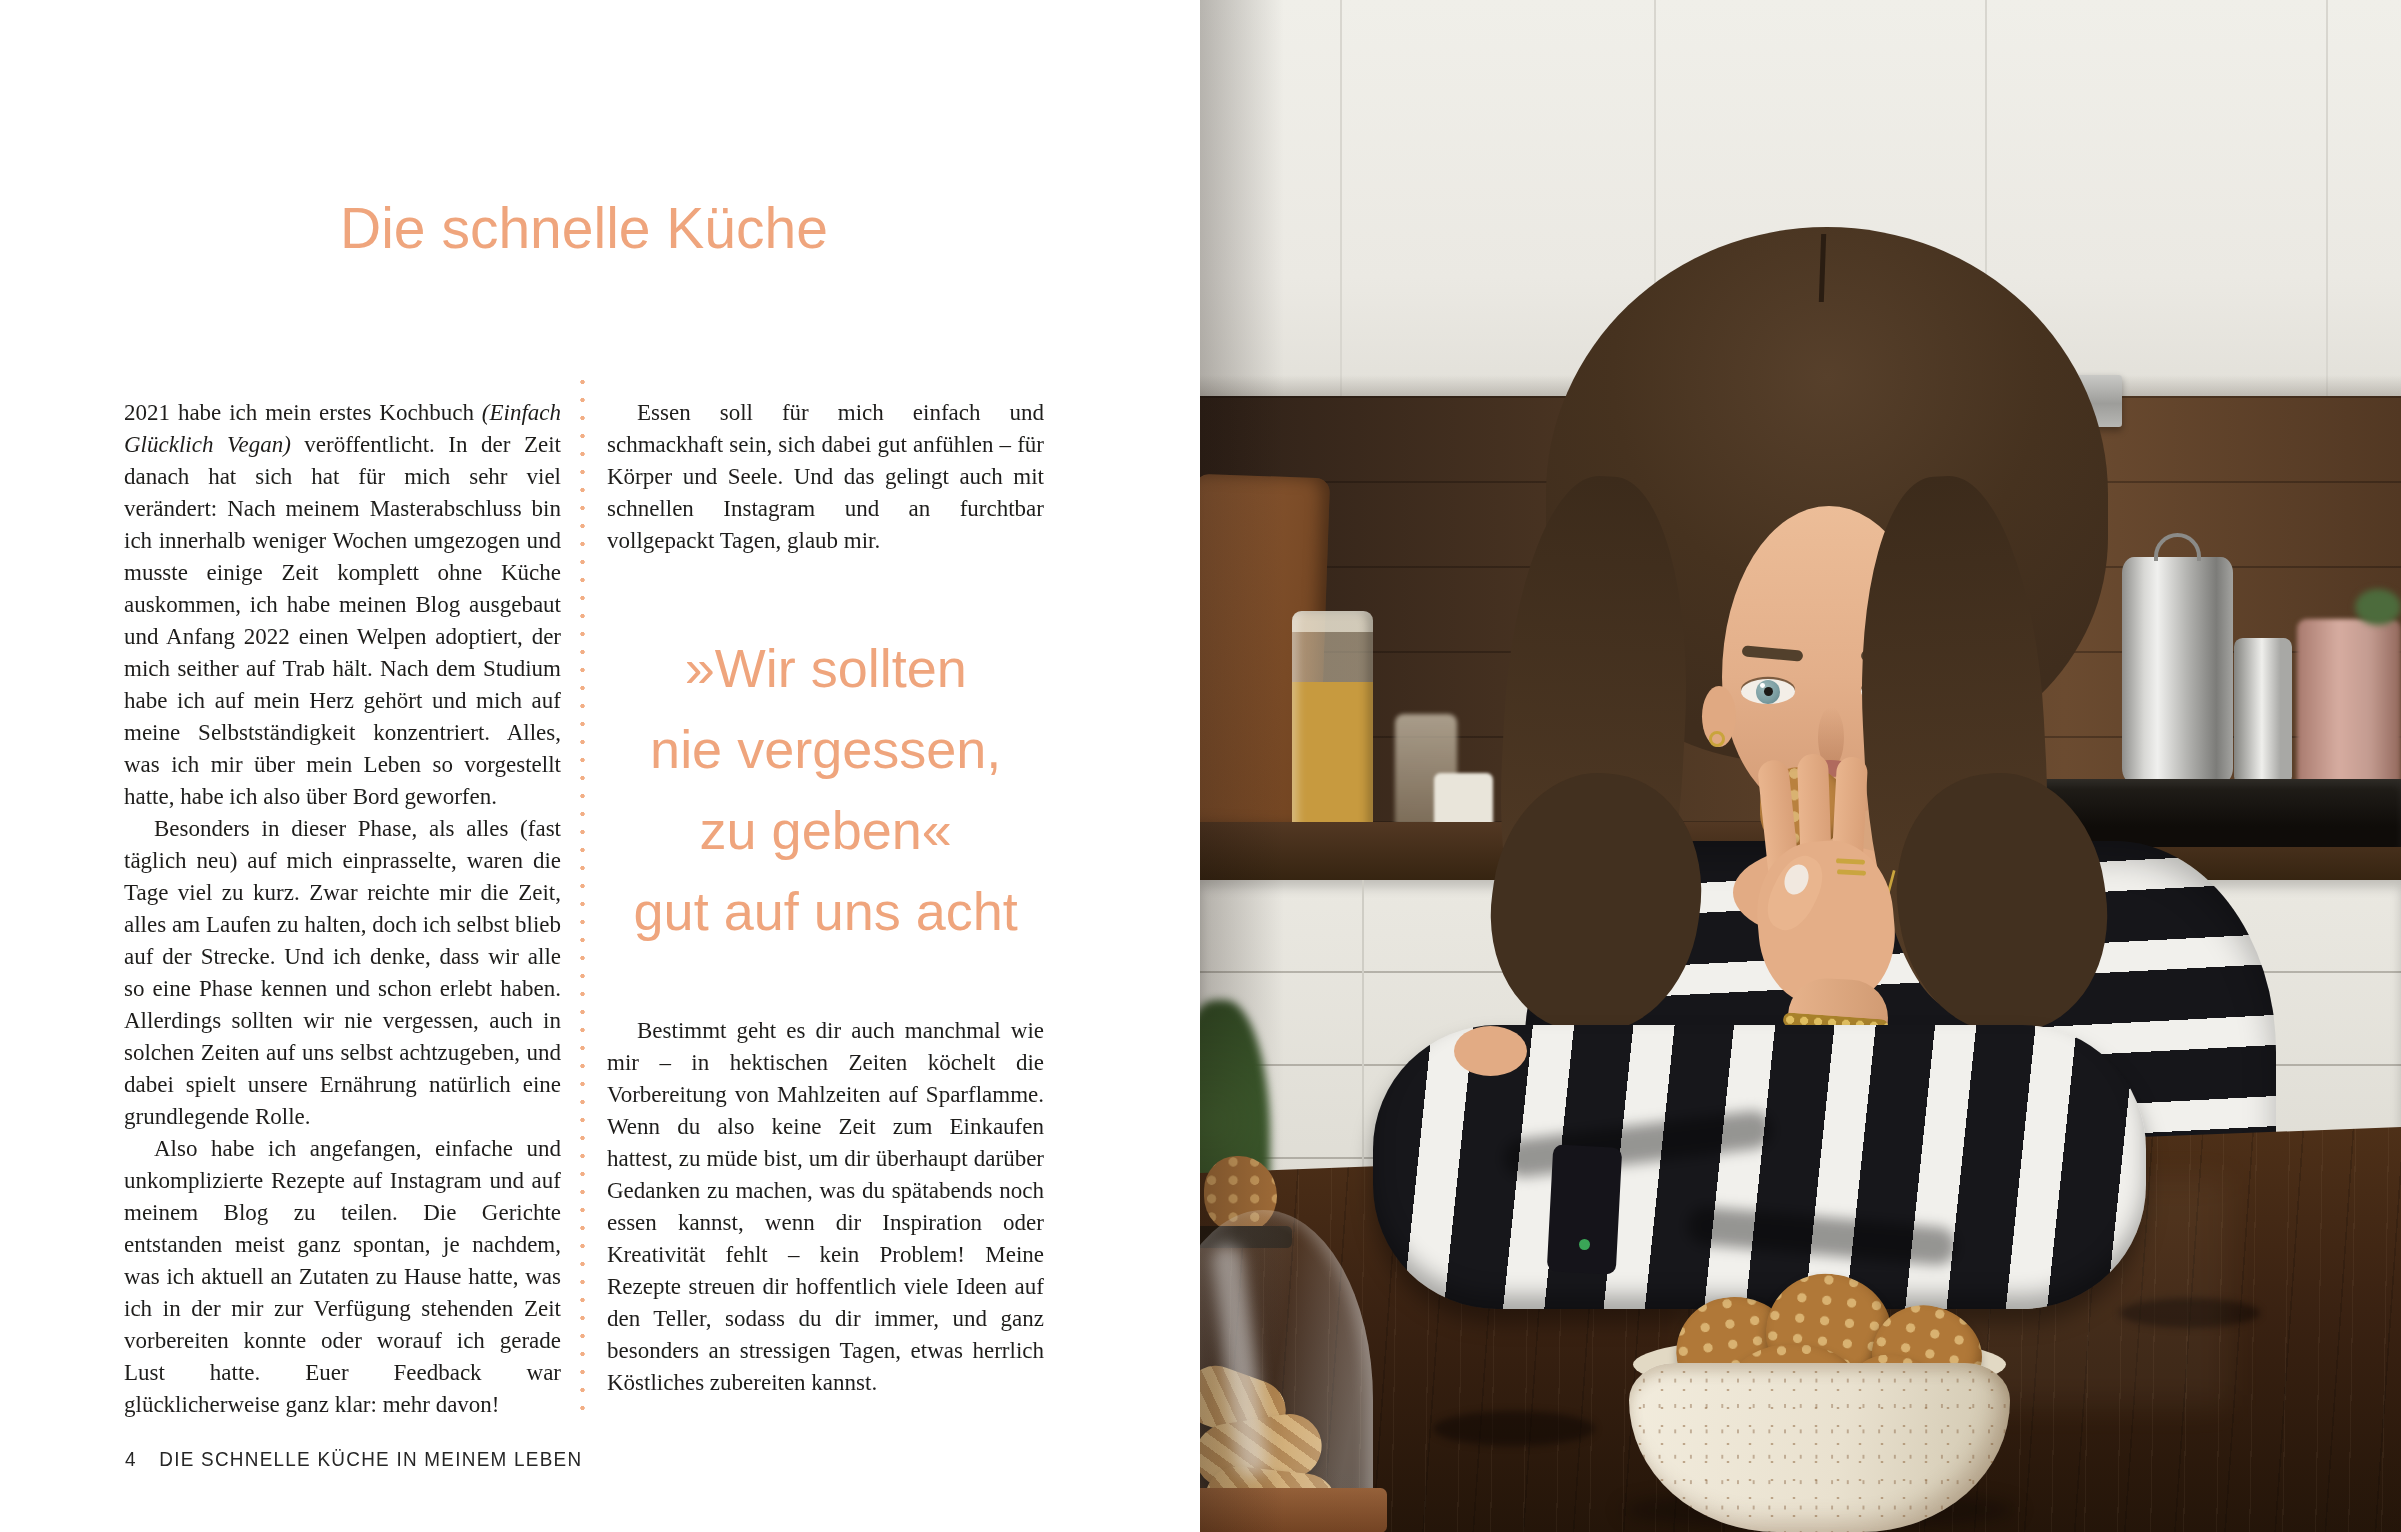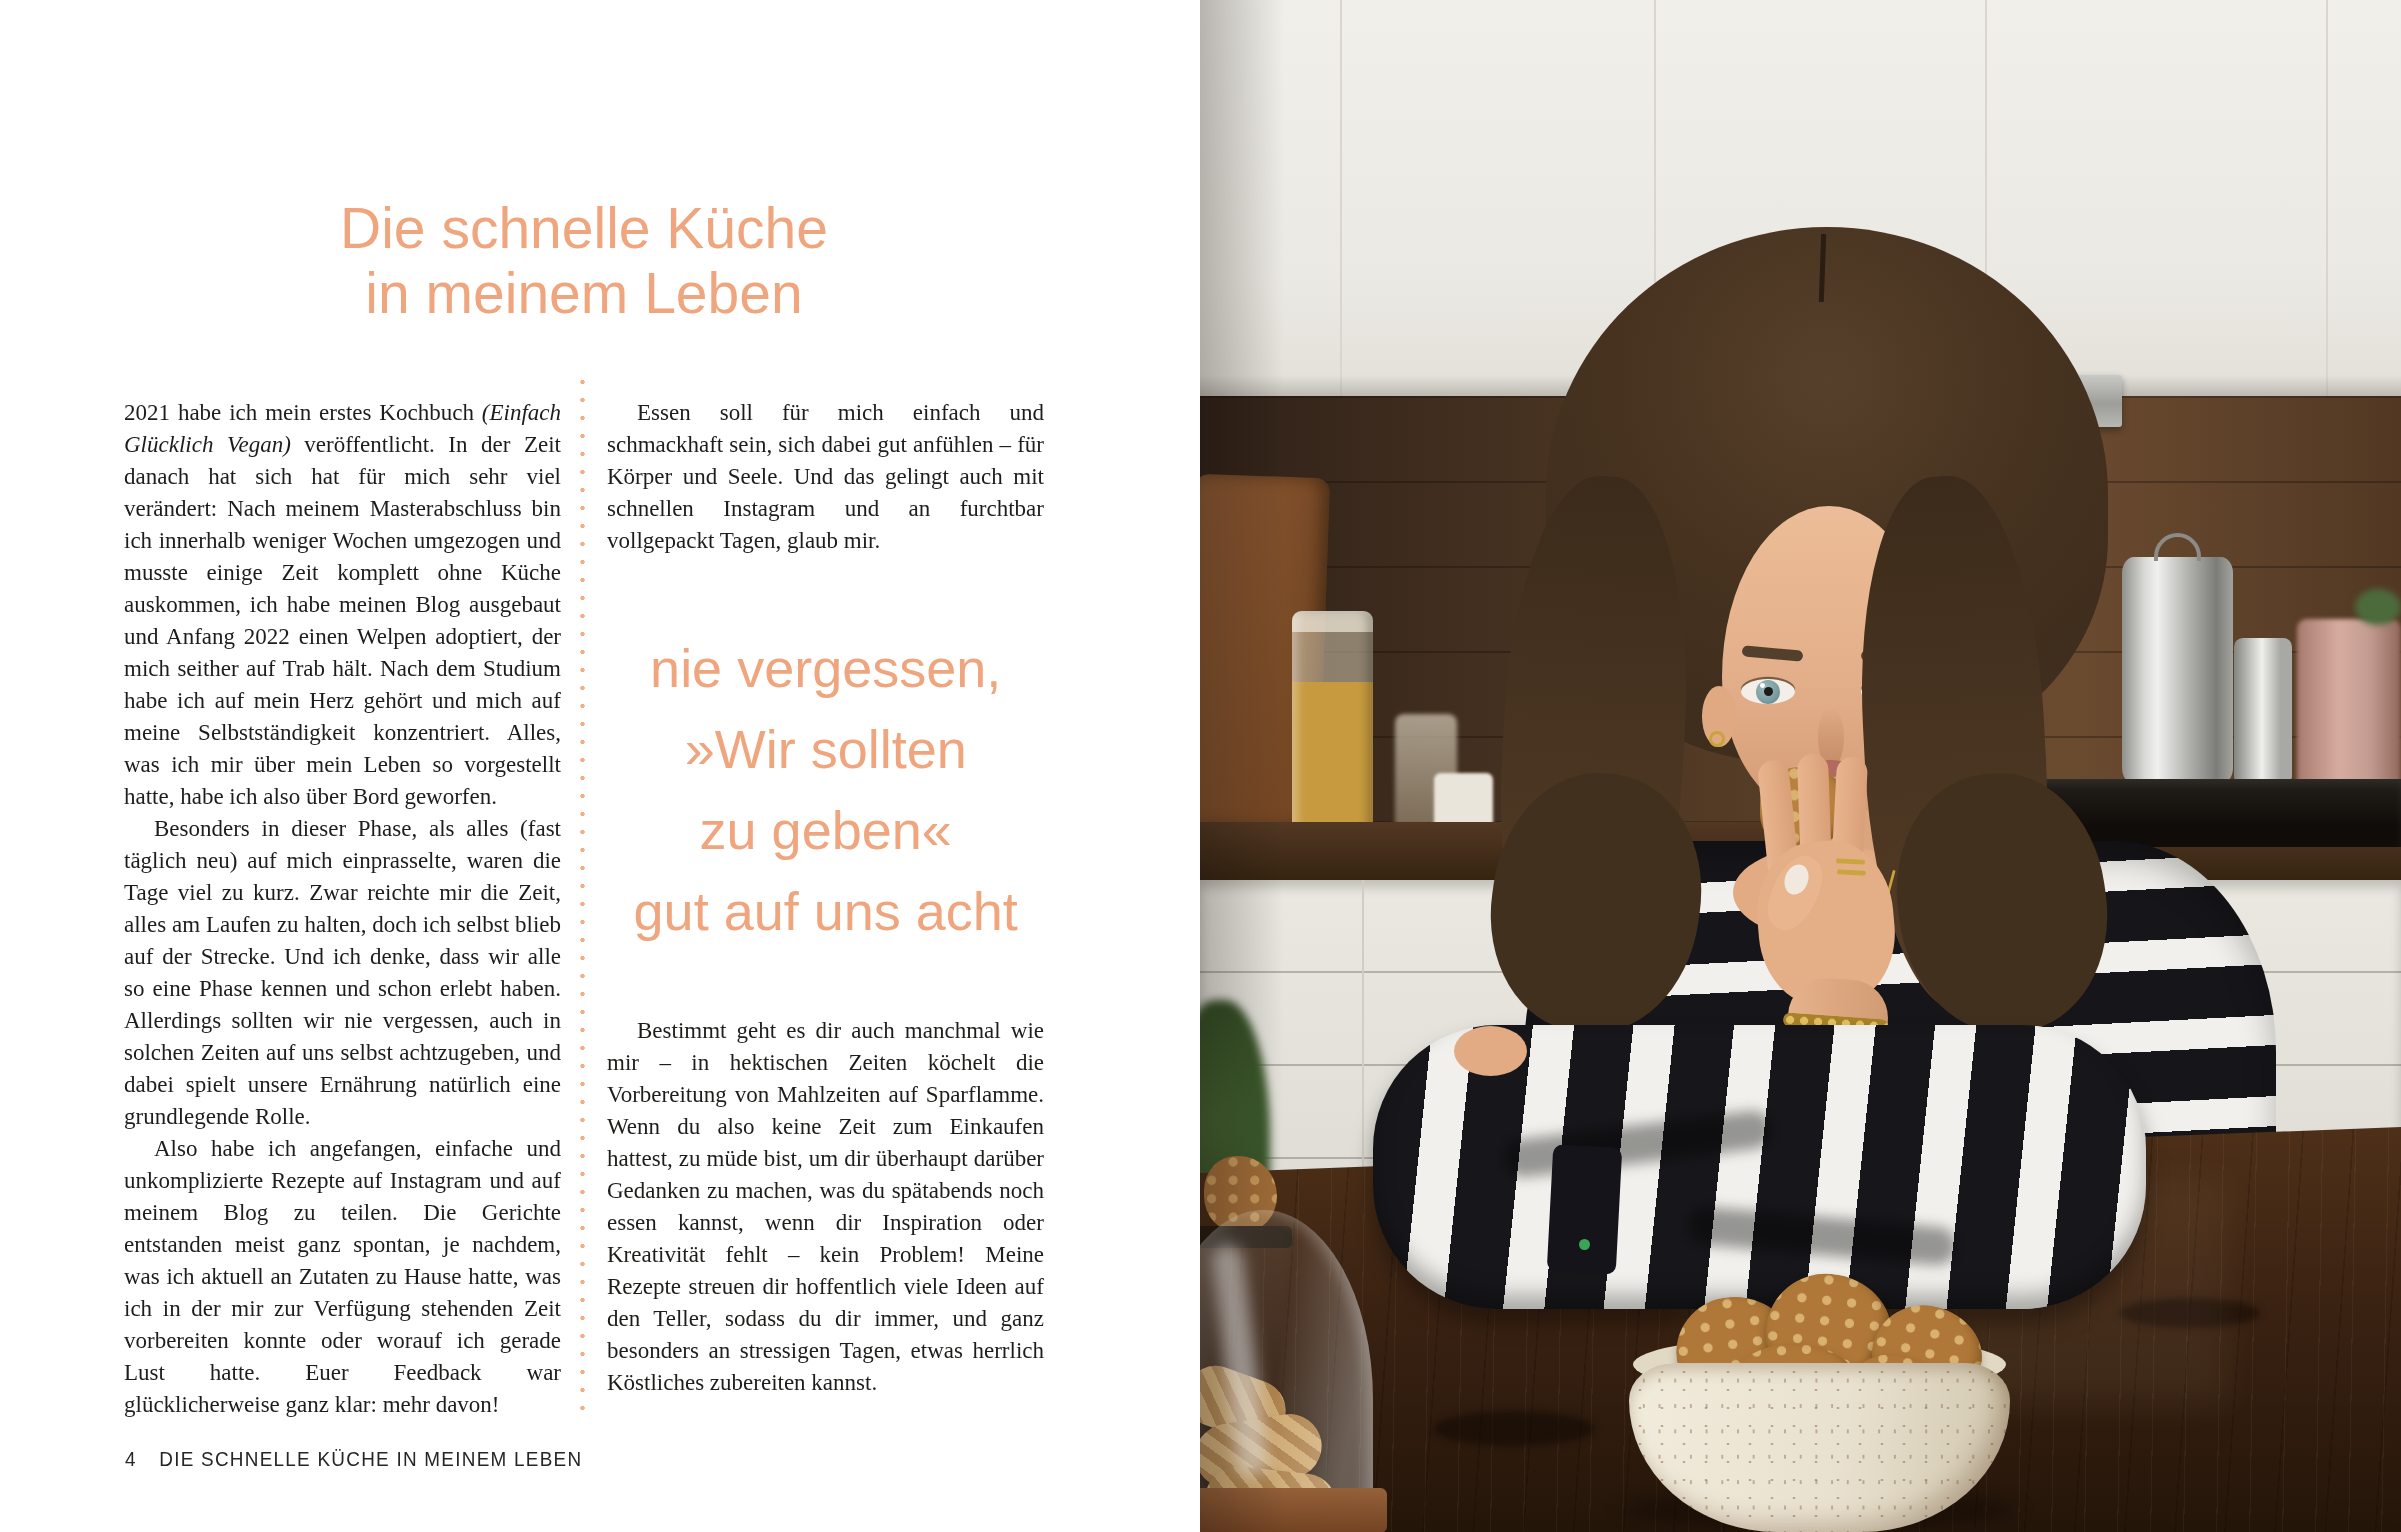--- a/index.html
+++ b/index.html
@@ -196,36 +196,35 @@
       radial-gradient(140% 120% at 52% 38%, rgba(0,0,0,0) 55%, rgba(25,15,8,.18) 100%); }
 </style>
 </head>
 <body>
 
 <div class="spread">
 
   <section class="page-left">
     <h1 class="title">
       <span>Die schnelle Küche</span>
-      <span>in meinem Leben</span>
     </h1>
 
     <div class="col col-1">
       <p class="body-p"><span>2021 habe ich mein erstes Kochbuch </span><em>(Einfach Glücklich Vegan)</em><span> veröffentlicht. In der Zeit danach hat sich hat für mich sehr viel verändert: Nach meinem Masterabschluss bin ich innerhalb weniger Wochen umgezogen und musste einige Zeit komplett ohne Küche auskommen, ich habe meinen Blog ausgebaut und Anfang 2022 einen Welpen adoptiert, der mich seither auf Trab hält. Nach dem Studium habe ich auf mein Herz gehört und mich auf meine Selbstständigkeit konzentriert. Alles, was ich mir über mein Leben so vorgestellt hatte, habe ich also über Bord geworfen.</span></p>
       <p class="body-p indent">Besonders in dieser Phase, als alles (fast täglich neu) auf mich einprasselte, waren die Tage viel zu kurz. Zwar reichte mir die Zeit, alles am Laufen zu halten, doch ich selbst blieb auf der Strecke. Und ich denke, dass wir alle so eine Phase kennen und schon erlebt haben. Allerdings sollten wir nie vergessen, auch in solchen Zeiten auf uns selbst achtzugeben, und dabei spielt unsere Ernährung natürlich eine grundlegende Rolle.</p>
       <p class="body-p indent">Also habe ich angefangen, einfache und unkomplizierte Rezepte auf Instagram und auf meinem Blog zu teilen. Die Gerichte entstanden meist ganz spontan, je nachdem, was ich aktuell an Zutaten zu Hause hatte, was ich in der mir zur Verfügung stehenden Zeit vorbereiten konnte oder worauf ich gerade Lust hatte. Euer Feedback war glücklicherweise ganz klar: mehr davon!</p>
     </div>
 
     <div class="divider"></div>
 
     <div class="col col-2">
       <p class="body-p indent col2-p1">Essen soll für mich einfach und schmackhaft sein, sich dabei gut anfühlen – für Körper und Seele. Und das gelingt auch mit schnellen Instagram und an furchtbar vollgepackt Tagen, glaub mir.</p>
       <div class="pullquote">
+        <span>»Wir sollten</span>
         <span>nie vergessen,</span>
-        <span>»Wir sollten</span>
         <span>zu geben«</span>
         <span>gut auf uns acht</span>
       </div>
       <p class="body-p indent col2-p2">Bestimmt geht es dir auch manchmal wie mir – in hektischen Zeiten köchelt die Vorbereitung von Mahlzeiten auf Sparflamme. Wenn du also keine Zeit zum Einkaufen hattest, zu müde bist, um dir überhaupt darüber Gedanken zu machen, was du spätabends noch essen kannst, wenn dir Inspiration oder Kreativität fehlt – kein Problem! Meine Rezepte streuen dir hoffentlich viele Ideen auf den Teller, sodass du dir immer, und ganz besonders an stressigen Tagen, etwas herrlich Köstliches zubereiten kannst.</p>
     </div>
 
     <footer class="page-footer">
       <span class="num">4</span><span>DIE SCHNELLE KÜCHE IN MEINEM LEBEN</span>
     </footer>
   </section>

